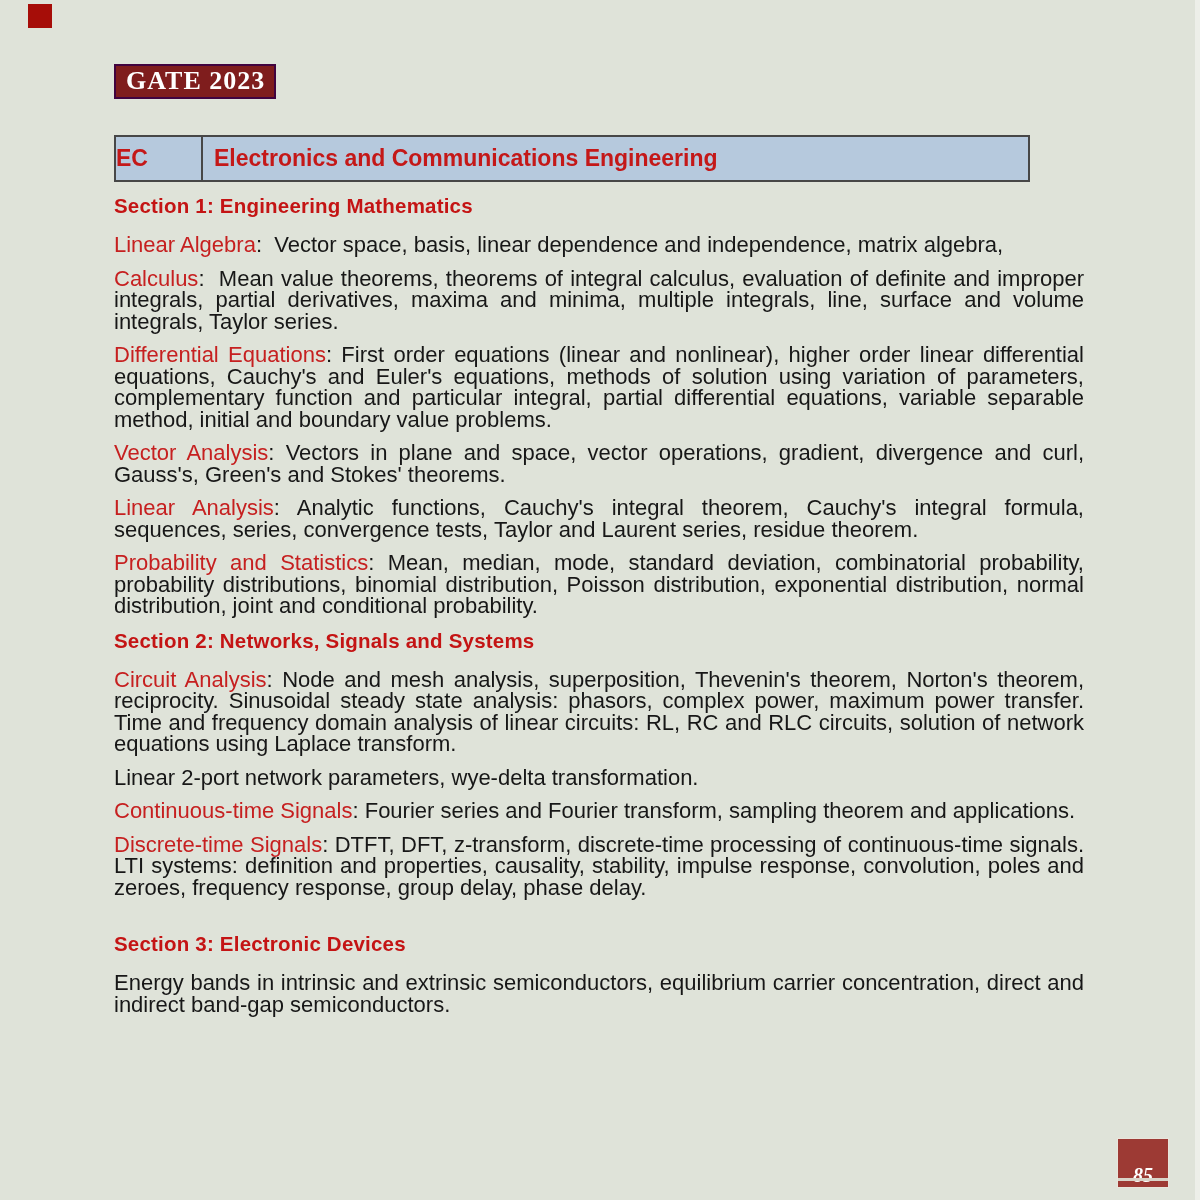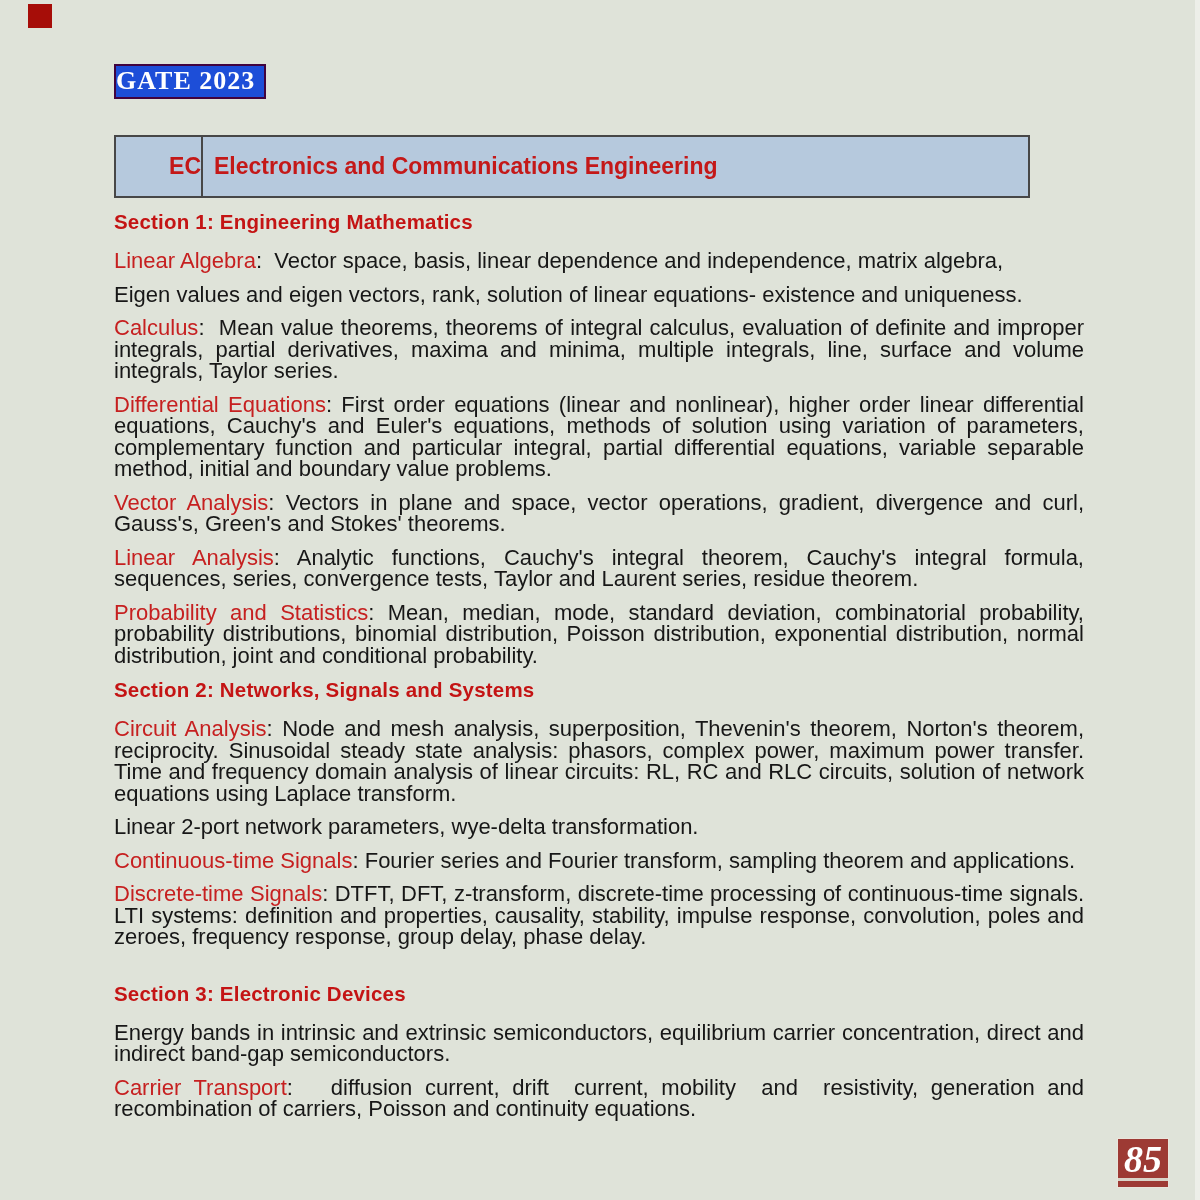--- a/index.html
+++ b/index.html
@@ -16,44 +16,44 @@
   }
   .corner-mark {
     position: absolute; left: 28px; top: 4px; width: 24px; height: 24px;
     background: #a60d08;
   }
   .content {
     position: absolute; left: 114px; top: 64px; width: 970px;
   }
   .gate-badge {
     display: inline-block;
-    background: #1d4ed8;
+    background: #7f1d1d;
     border: 2px solid #41033f;
     color: #ffffff;
     font-family: "Liberation Serif", "DejaVu Serif", serif;
     font-weight: bold;
     font-size: 26px;
     letter-spacing: 1px;
-    padding: 0 9px 2px 0;
+    padding: 0 9px 2px 10px;
     line-height: 29px;
   }
   table.header-table {
     border-collapse: collapse;
     margin-top: 36px;
     width: 916px;
     table-layout: fixed;
   }
   table.header-table td {
     border: 2px solid #474747;
     background: #b6c9dd;
     color: #c41818;
     font-weight: bold;
     font-size: 23px;
   }
-  td.paper-code { width: 85px; text-align: right; padding: 16px 0; }
+  td.paper-code { width: 85px; text-align: left; padding: 0 0; }
   td.paper-title { padding: 8px 14px 8px 11px; margin-left: 24px; }
   h2.section-heading {
     color: #c41414;
     font-size: 20.5px;
     font-weight: bold;
     margin: 12px 0 16px 0;
     letter-spacing: 0.2px;
   }
   h2.section-heading.extra-gap { margin-top: 34px; }
   p.para {
@@ -67,26 +67,26 @@
   .pagenum-box {
     position: absolute; left: 1117px; top: 1138px;
     width: 52px; height: 50px;
     background: #9d3a34;
     border: 1px solid #e9e5dc;
     box-sizing: border-box;
     text-align: center;
   }
   .pagenum-box .num {
     display: block;
-    margin-top: 4px;
+    margin-top: 20px;
     color: #ffffff;
     font-family: "Liberation Serif", "DejaVu Serif", serif;
     font-style: italic;
     font-weight: bold;
-    font-size: 38px;
+    font-size: 20px;
     line-height: 32px;
   }
   .pagenum-box .stripe {
     position: absolute; left: 0; bottom: 6px;
     width: 100%; height: 3px;
     background: #d9d4c9;
   }
 </style>
 </head>
 <body>
@@ -102,33 +102,31 @@
       <tr>
         <td class="paper-code">EC</td>
         <td class="paper-title">Electronics and Communications Engineering</td>
       </tr>
     </tbody>
   </table>
 
   <div id="sections">
       <h2 class="section-heading">Section 1: Engineering Mathematics</h2>
       <p class="para"><span class="lead">Linear Algebra</span>:&nbsp; Vector space, basis, linear dependence and independence, matrix algebra,</p>
-      <p class="para">Eigen values and eigen vectors, rank, solution of linear equations- existence and uniqueness.</p>
       <p class="para"><span class="lead">Calculus</span>:&nbsp; Mean value theorems, theorems of integral calculus, evaluation of definite and improper integrals, partial derivatives, maxima and minima, multiple integrals, line, surface and volume integrals, Taylor series.</p>
       <p class="para"><span class="lead">Differential Equations</span>: First order equations (linear and nonlinear), higher order linear differential equations, Cauchy's and Euler's equations, methods of solution using variation of parameters, complementary function and particular integral, partial differential equations, variable separable method, initial and boundary value problems.</p>
       <p class="para"><span class="lead">Vector Analysis</span>: Vectors in plane and space, vector operations, gradient, divergence and curl, Gauss's, Green's and Stokes' theorems.</p>
       <p class="para"><span class="lead">Linear Analysis</span>: Analytic functions, Cauchy's integral theorem, Cauchy's integral formula, sequences, series, convergence tests, Taylor and Laurent series, residue theorem.</p>
       <p class="para"><span class="lead">Probability and Statistics</span>: Mean, median, mode, standard deviation, combinatorial probability, probability distributions, binomial distribution, Poisson distribution, exponential distribution, normal distribution, joint and conditional probability.</p>
       <h2 class="section-heading">Section 2: Networks, Signals and Systems</h2>
       <p class="para"><span class="lead">Circuit Analysis</span>: Node and mesh analysis, superposition, Thevenin's theorem, Norton's theorem, reciprocity. Sinusoidal steady state analysis: phasors, complex power, maximum power transfer. Time and frequency domain analysis of linear circuits: RL, RC and RLC circuits, solution of network equations using Laplace transform.</p>
       <p class="para">Linear 2-port network parameters, wye-delta transformation.</p>
       <p class="para"><span class="lead">Continuous-time Signals</span>: Fourier series and Fourier transform, sampling theorem and applications.</p>
       <p class="para"><span class="lead">Discrete-time Signals</span>: DTFT, DFT, z-transform, discrete-time processing of continuous-time signals. LTI systems: definition and properties, causality, stability, impulse response, convolution, poles and zeroes, frequency response, group delay, phase delay.</p>
       <h2 class="section-heading extra-gap">Section 3: Electronic Devices</h2>
       <p class="para">Energy bands in intrinsic and extrinsic semiconductors, equilibrium carrier concentration, direct and indirect band-gap semiconductors.</p>
-      <p class="para"><span class="lead">Carrier Transport</span>:&nbsp;&nbsp; diffusion current, drift &nbsp;current, mobility &nbsp;and &nbsp;resistivity, generation and recombination of carriers, Poisson and continuity equations.</p>
     </div>
 </div>
 
 <div class="pagenum-box">
   <span class="num">85</span>
   <div class="stripe"></div>
 </div>
 
 </body></html>

